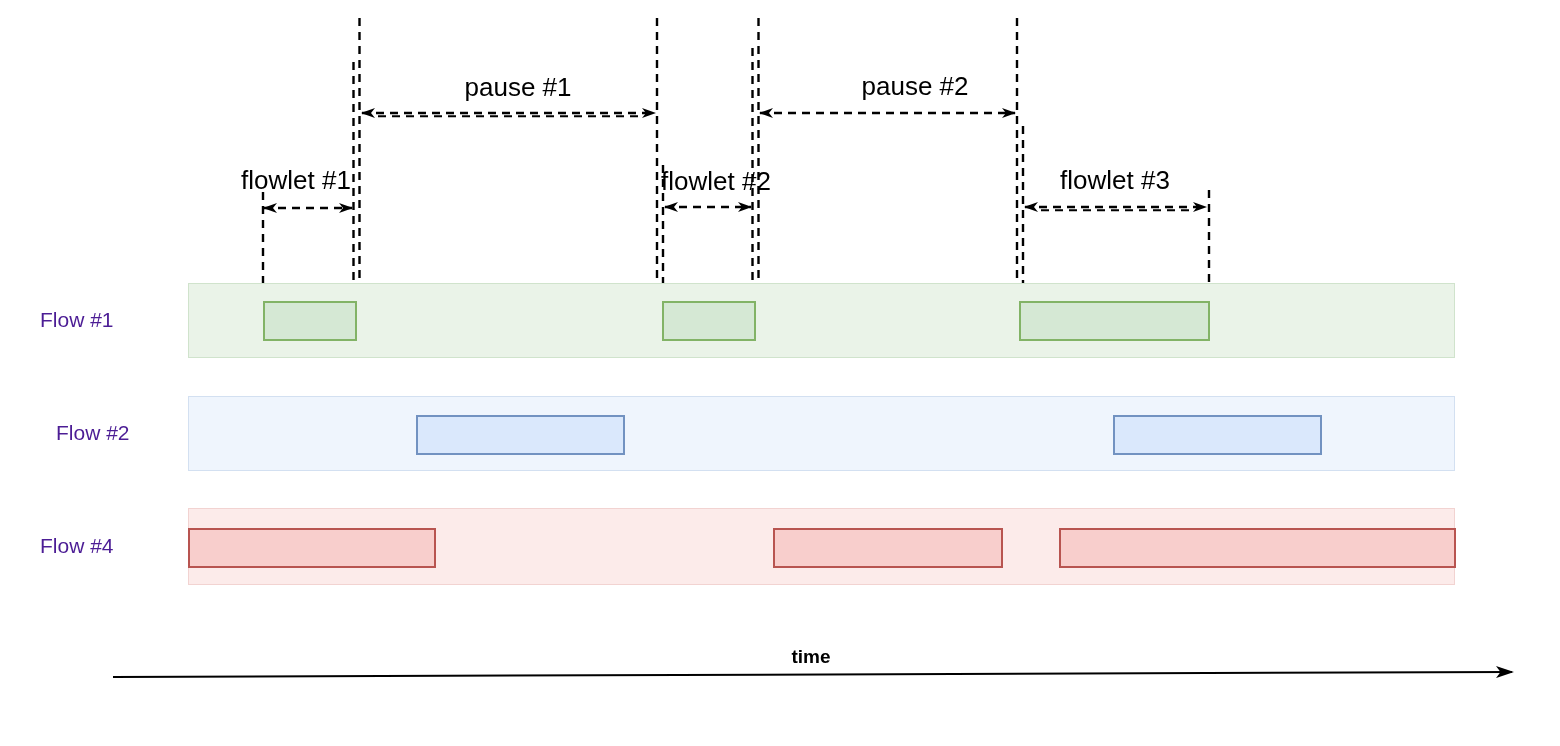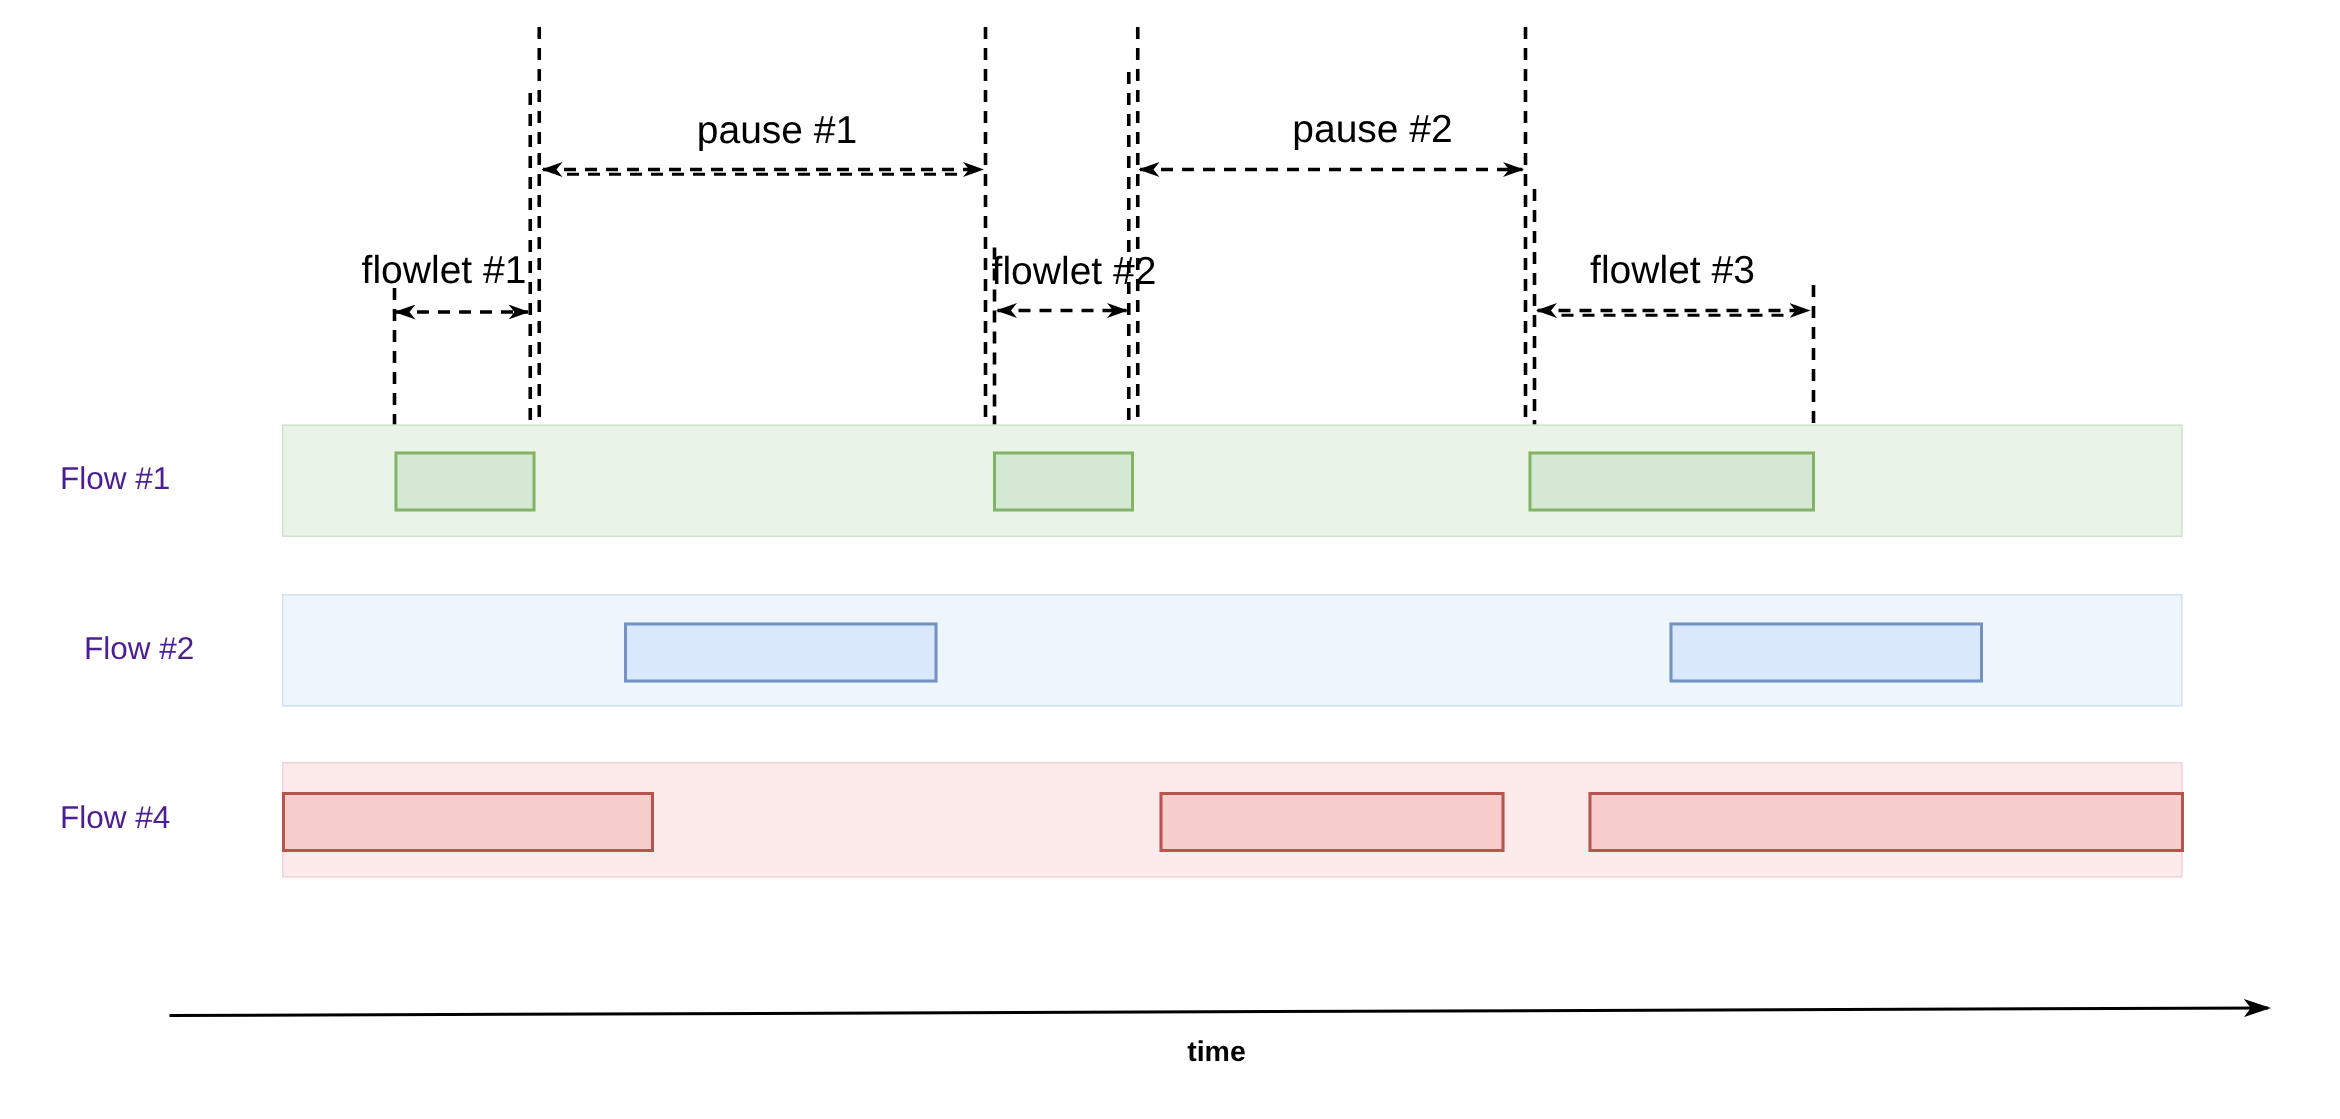--- a/index.html
+++ b/index.html
@@ -74,14 +74,14 @@
       <div class="flow-label" style="left: 40px; top: 546px;">Flow #4</div>
       <div class="flowlet" style="left: 188px; top: 528px; width: 248px; height: 40px; background: rgb(248, 206, 204); border-color: rgb(184, 84, 80);"></div>
       <div class="flowlet" style="left: 773px; top: 528px; width: 230px; height: 40px; background: rgb(248, 206, 204); border-color: rgb(184, 84, 80);"></div>
       <div class="flowlet" style="left: 1059px; top: 528px; width: 397px; height: 40px; background: rgb(248, 206, 204); border-color: rgb(184, 84, 80);"></div>
       <div class="dim-label" style="left: 296px; top: 180px;">flowlet #1</div>
       <div class="dim-label" style="left: 518px; top: 87px;">pause #1</div>
       <div class="dim-label" style="left: 716px; top: 181px;">flowlet #2</div>
       <div class="dim-label" style="left: 915px; top: 86px;">pause #2</div>
       <div class="dim-label" style="left: 1115px; top: 180px;">flowlet #3</div>
     </div>
-  <div class="axis-label" id="time-label" style="left: 811px; top: 702px;">time</div>
+  <div class="axis-label" id="time-label" style="left: 811px; top: 657px;">time</div>
 </div>
 
 </body></html>

